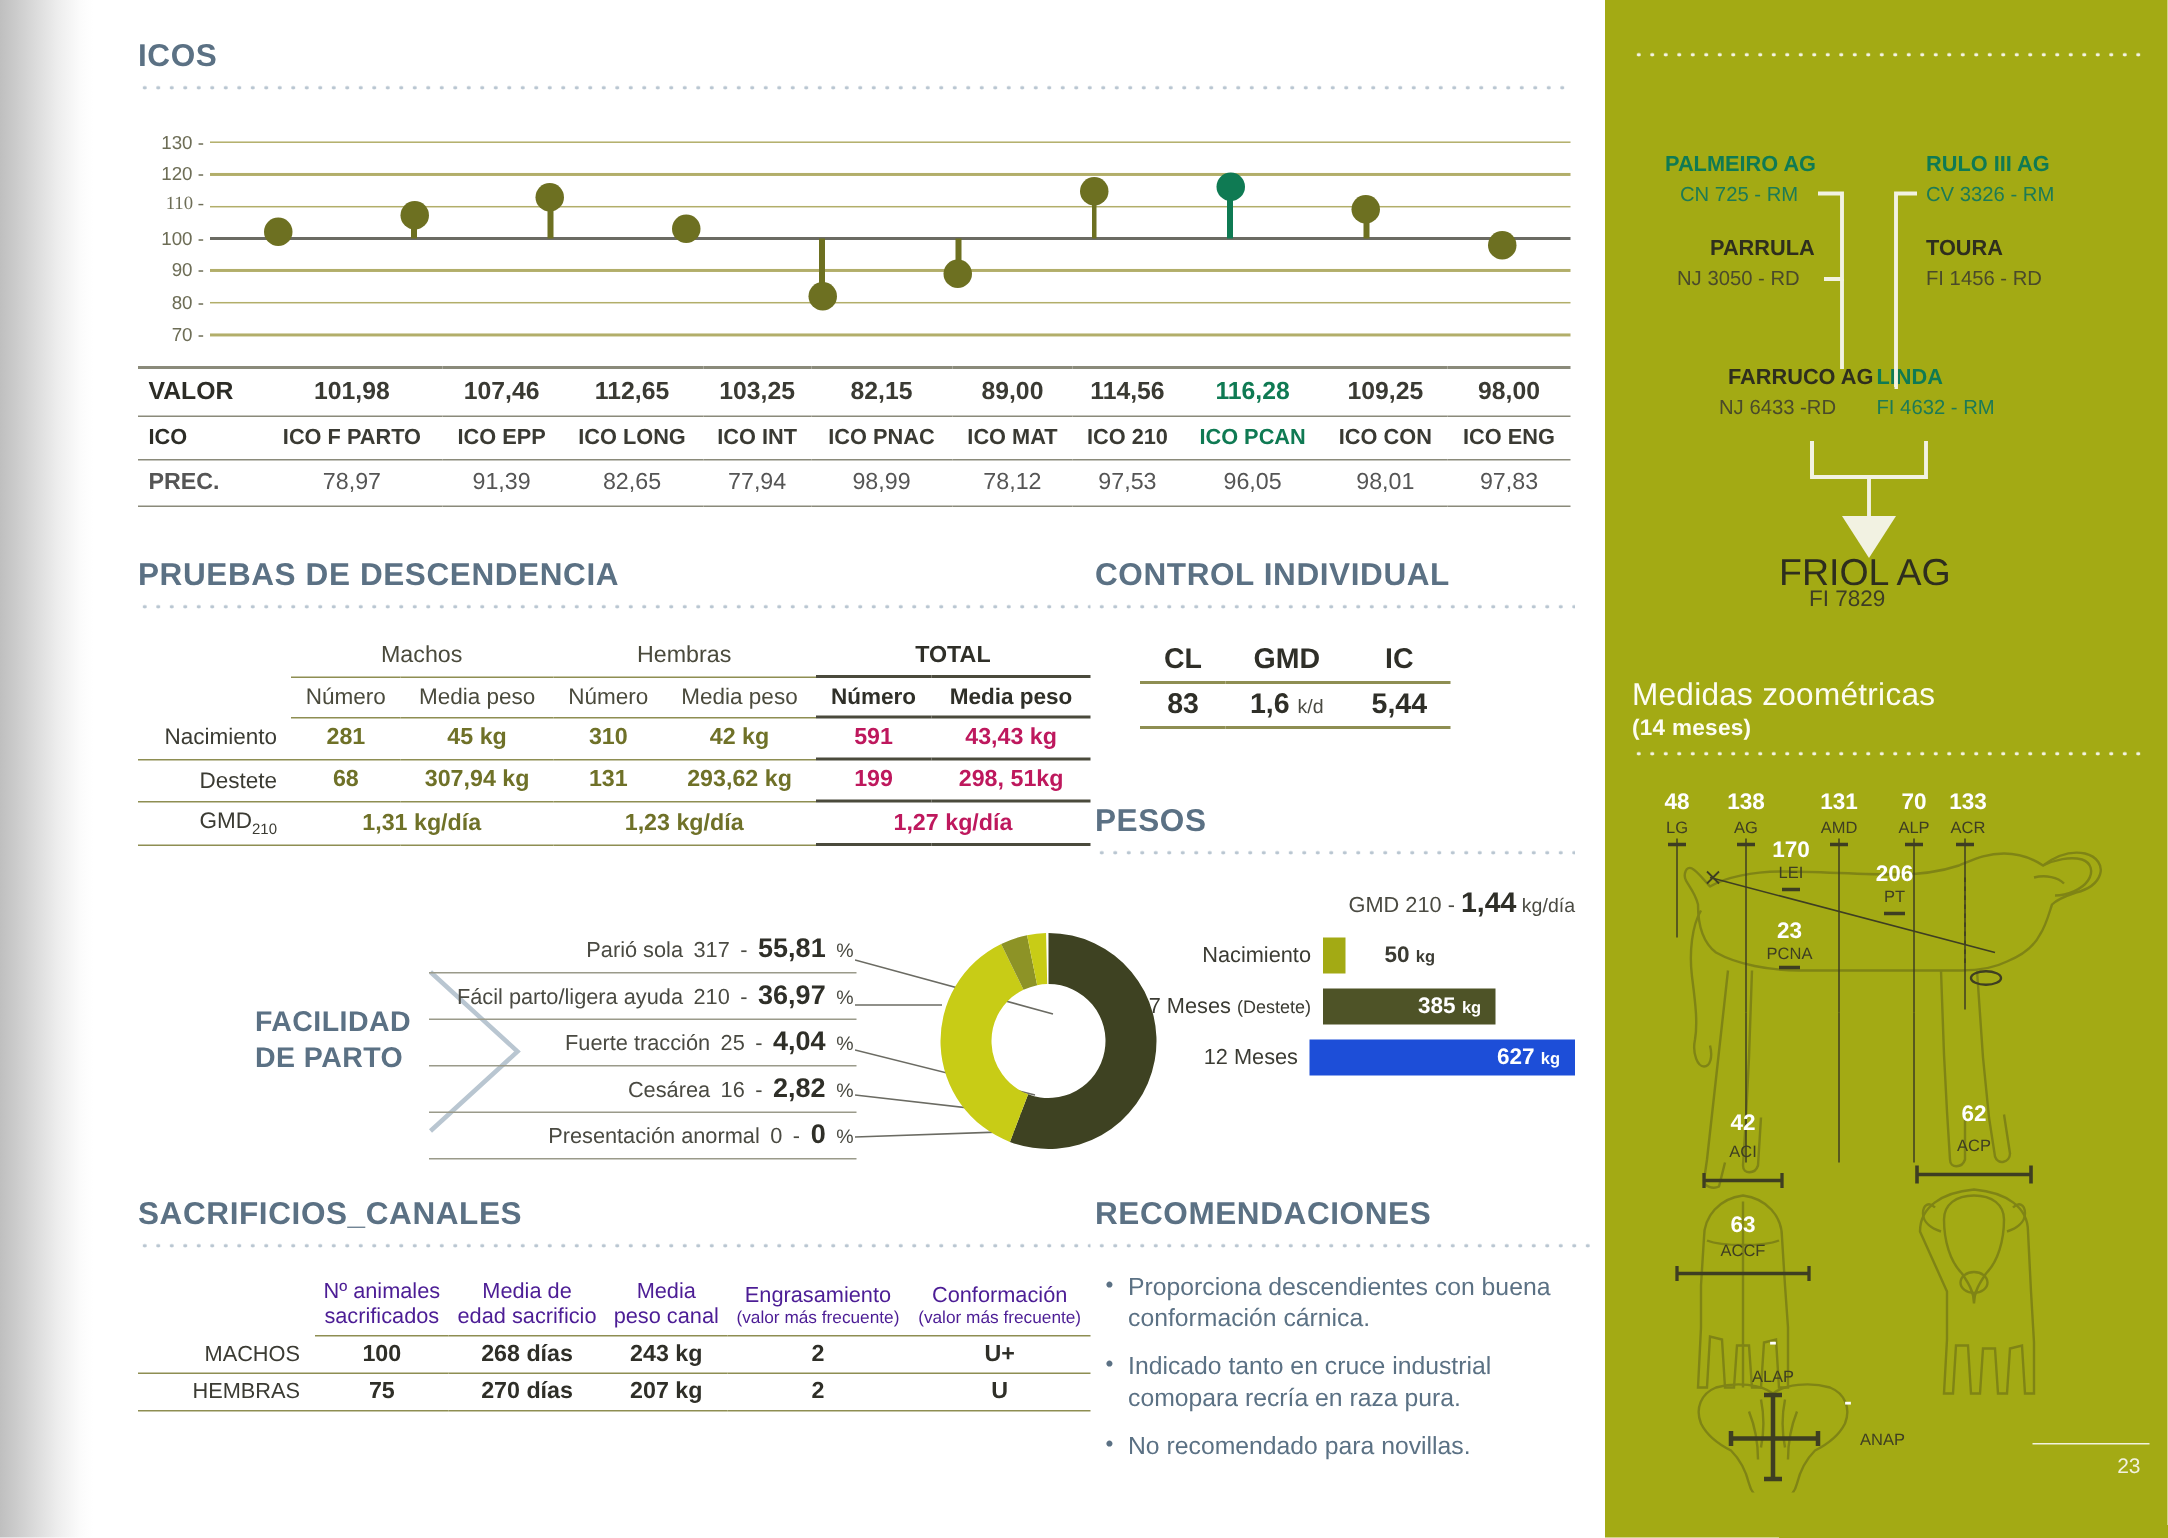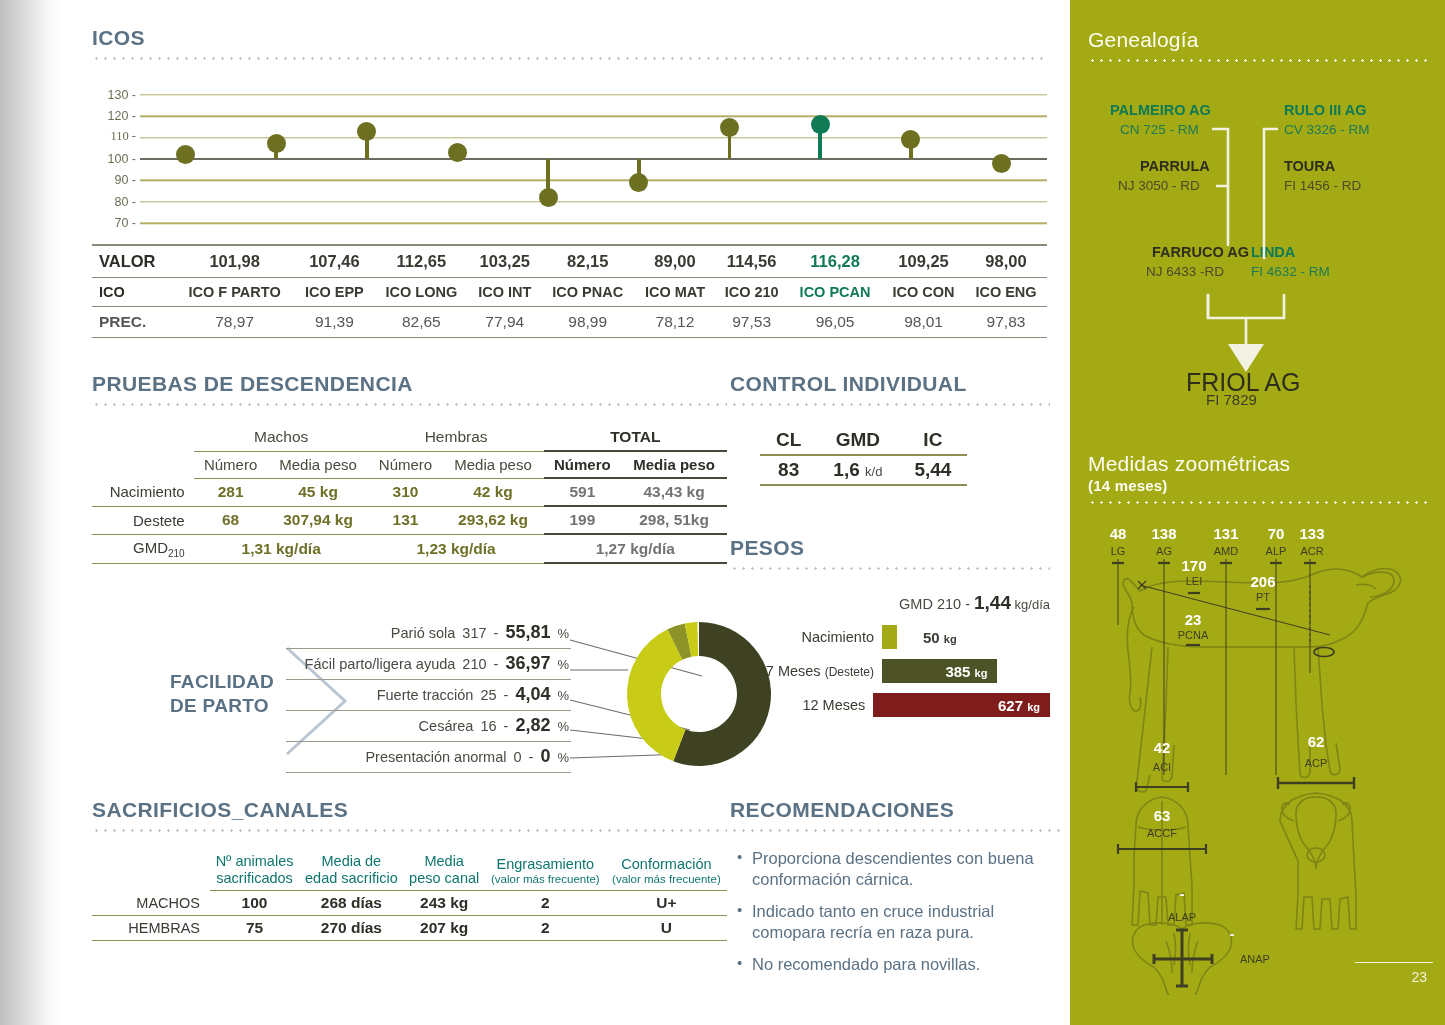--- a/index.html
+++ b/index.html
@@ -91,21 +91,21 @@
   
   #desc { position: absolute; left: 30px; top: 372px; width: 635px; }
   .dtable { width: 100%; border-collapse: collapse; margin-top: 18px; }
   .dtable td { font-size: 15px; color: #4a4a3c; padding: 4px 6px; text-align: center; }
   .dtable td.rowlab { text-align: right; color: #3b3b33; font-size: 15px; padding-right: 9px; white-space: nowrap; }
   .dtable td.grp { color: #4a4a3c; font-size: 15.5px; }
   .dtable td.grp.tot { font-weight: bold; color: #2f2f28; }
   .dtable td.sub { font-size: 15px; color: #4a4a3c; margin-top: 20px; }
   .dtable td.sub.tot { font-weight: bold; color: #2f2f28; }
   .dtable td.val { color: #6f7128; font-weight: bold; font-size: 15.5px; }
-  .dtable td.val.tot { color: #737373; }
+  .dtable td.val.tot { color: #be185d; }
   .ul-olive { border-bottom: 1.6px solid #8e8e52 !important; }
   .ul-dark  { border-bottom: 2.4px solid #4a4a3c !important; }
   .sub-small { font-size: 10px; vertical-align: sub; }
 
   
   #fac { position: absolute; left: 108px; top: 618px; width: 620px; height: 160px; }
   .fac-label {
     position: absolute; left: 0; top: 52px; color: #5b7184; font-size: 19px;
     font-weight: bold; line-height: 1.25; letter-spacing: .3px;
   }
@@ -144,21 +144,21 @@
     position: absolute; right: 10px; top: 50%; transform: translateY(-50%);
     color: #fff; font-weight: bold; font-size: 15px; white-space: nowrap;
   }
   .bar .bval .u { font-size: 11px; font-weight: bold; }
   .bar.outside .bval { right: auto; left: calc(100% + 26px); color: #3b3b33; }
 
   
   #sac { position: absolute; left: 30px; top: 798px; width: 635px; }
   .stable { width: 100%; border-collapse: collapse; margin-top: 18px; }
   .stable td { text-align: center; font-size: 14.5px; color: #4a4a42; padding: 3px 4px; }
-  .stable td.hd { font-size: 14.5px; color: #0f766e; line-height: 1.15; vertical-align: bottom; padding-bottom: 4px; }
+  .stable td.hd { font-size: 14.5px; color: #4c1d95; line-height: 1.15; vertical-align: bottom; padding-bottom: 4px; }
   .stable td.hd .tiny { font-size: 11.5px; display: block; }
   .stable td.rl { text-align: right; padding-right: 10px; font-size: 14.5px; color: #3b3b33; }
   .stable td.v { font-weight: bold; font-size: 15.5px; color: #2f2f28; }
 
   
   #rec { position: absolute; left: 668px; top: 798px; width: 330px; }
   .rec-list { margin-top: 16px; padding-left: 22px; }
   .rec-list li {
     list-style: none; position: relative; color: #5b7184;
     font-size: 16.5px; line-height: 1.28; margin-bottom: 11px;
@@ -460,21 +460,21 @@
             </div>
           </div>
           <div class="bar-row">
             <div class="bar-lab"><span>7 Meses </span><span class="sm">(Destete)</span></div>
             <div class="bar" style="width: 115.439px; background: rgb(78, 83, 39);">
               <span class="bval"><span>385</span> <span class="u">kg</span></span>
             </div>
           </div>
           <div class="bar-row">
             <div class="bar-lab"><span>12 Meses</span><span class="sm"></span></div>
-            <div class="bar" style="width: 188px; background: #7f1d1d;">
+            <div class="bar" style="width: 188px; background: #1d4ed8;">
               <span class="bval"><span>627</span> <span class="u">kg</span></span>
             </div>
           </div>
         </div>
     </section>
 
     <section id="sac">
       <div class="sec-title">SACRIFICIOS_CANALES</div>
       <div class="dots"></div>
       <table class="stable">
@@ -514,21 +514,20 @@
           <li>Proporciona descendientes con buena conformación cárnica.</li>
           <li>Indicado tanto en cruce industrial comopara recría  en raza pura.</li>
           <li>No recomendado para novillas.</li>
         </ul>
     </section>
   </div>
 
   <aside class="sidebar"></aside>
 
   <div id="gen">
-    <div class="sb-title">Genealogía</div>
     <div class="dots olive"></div>
   </div>
 
   <div id="gen-tree">
     <div class="gname g-green" style="left:22px;  top:6px">PALMEIRO AG</div>
     <div class="gcode g-codegreen" style="left:32px; top:26px">CN 725 - RM</div>
     <div class="gname g-green" style="left:196px; top:6px">RULO III AG</div>
     <div class="gcode g-codegreen" style="left:196px;top:26px">CV 3326 - RM</div>
 
     <div class="gname g-dark" style="left:52px;  top:62px">PARRULA</div>

